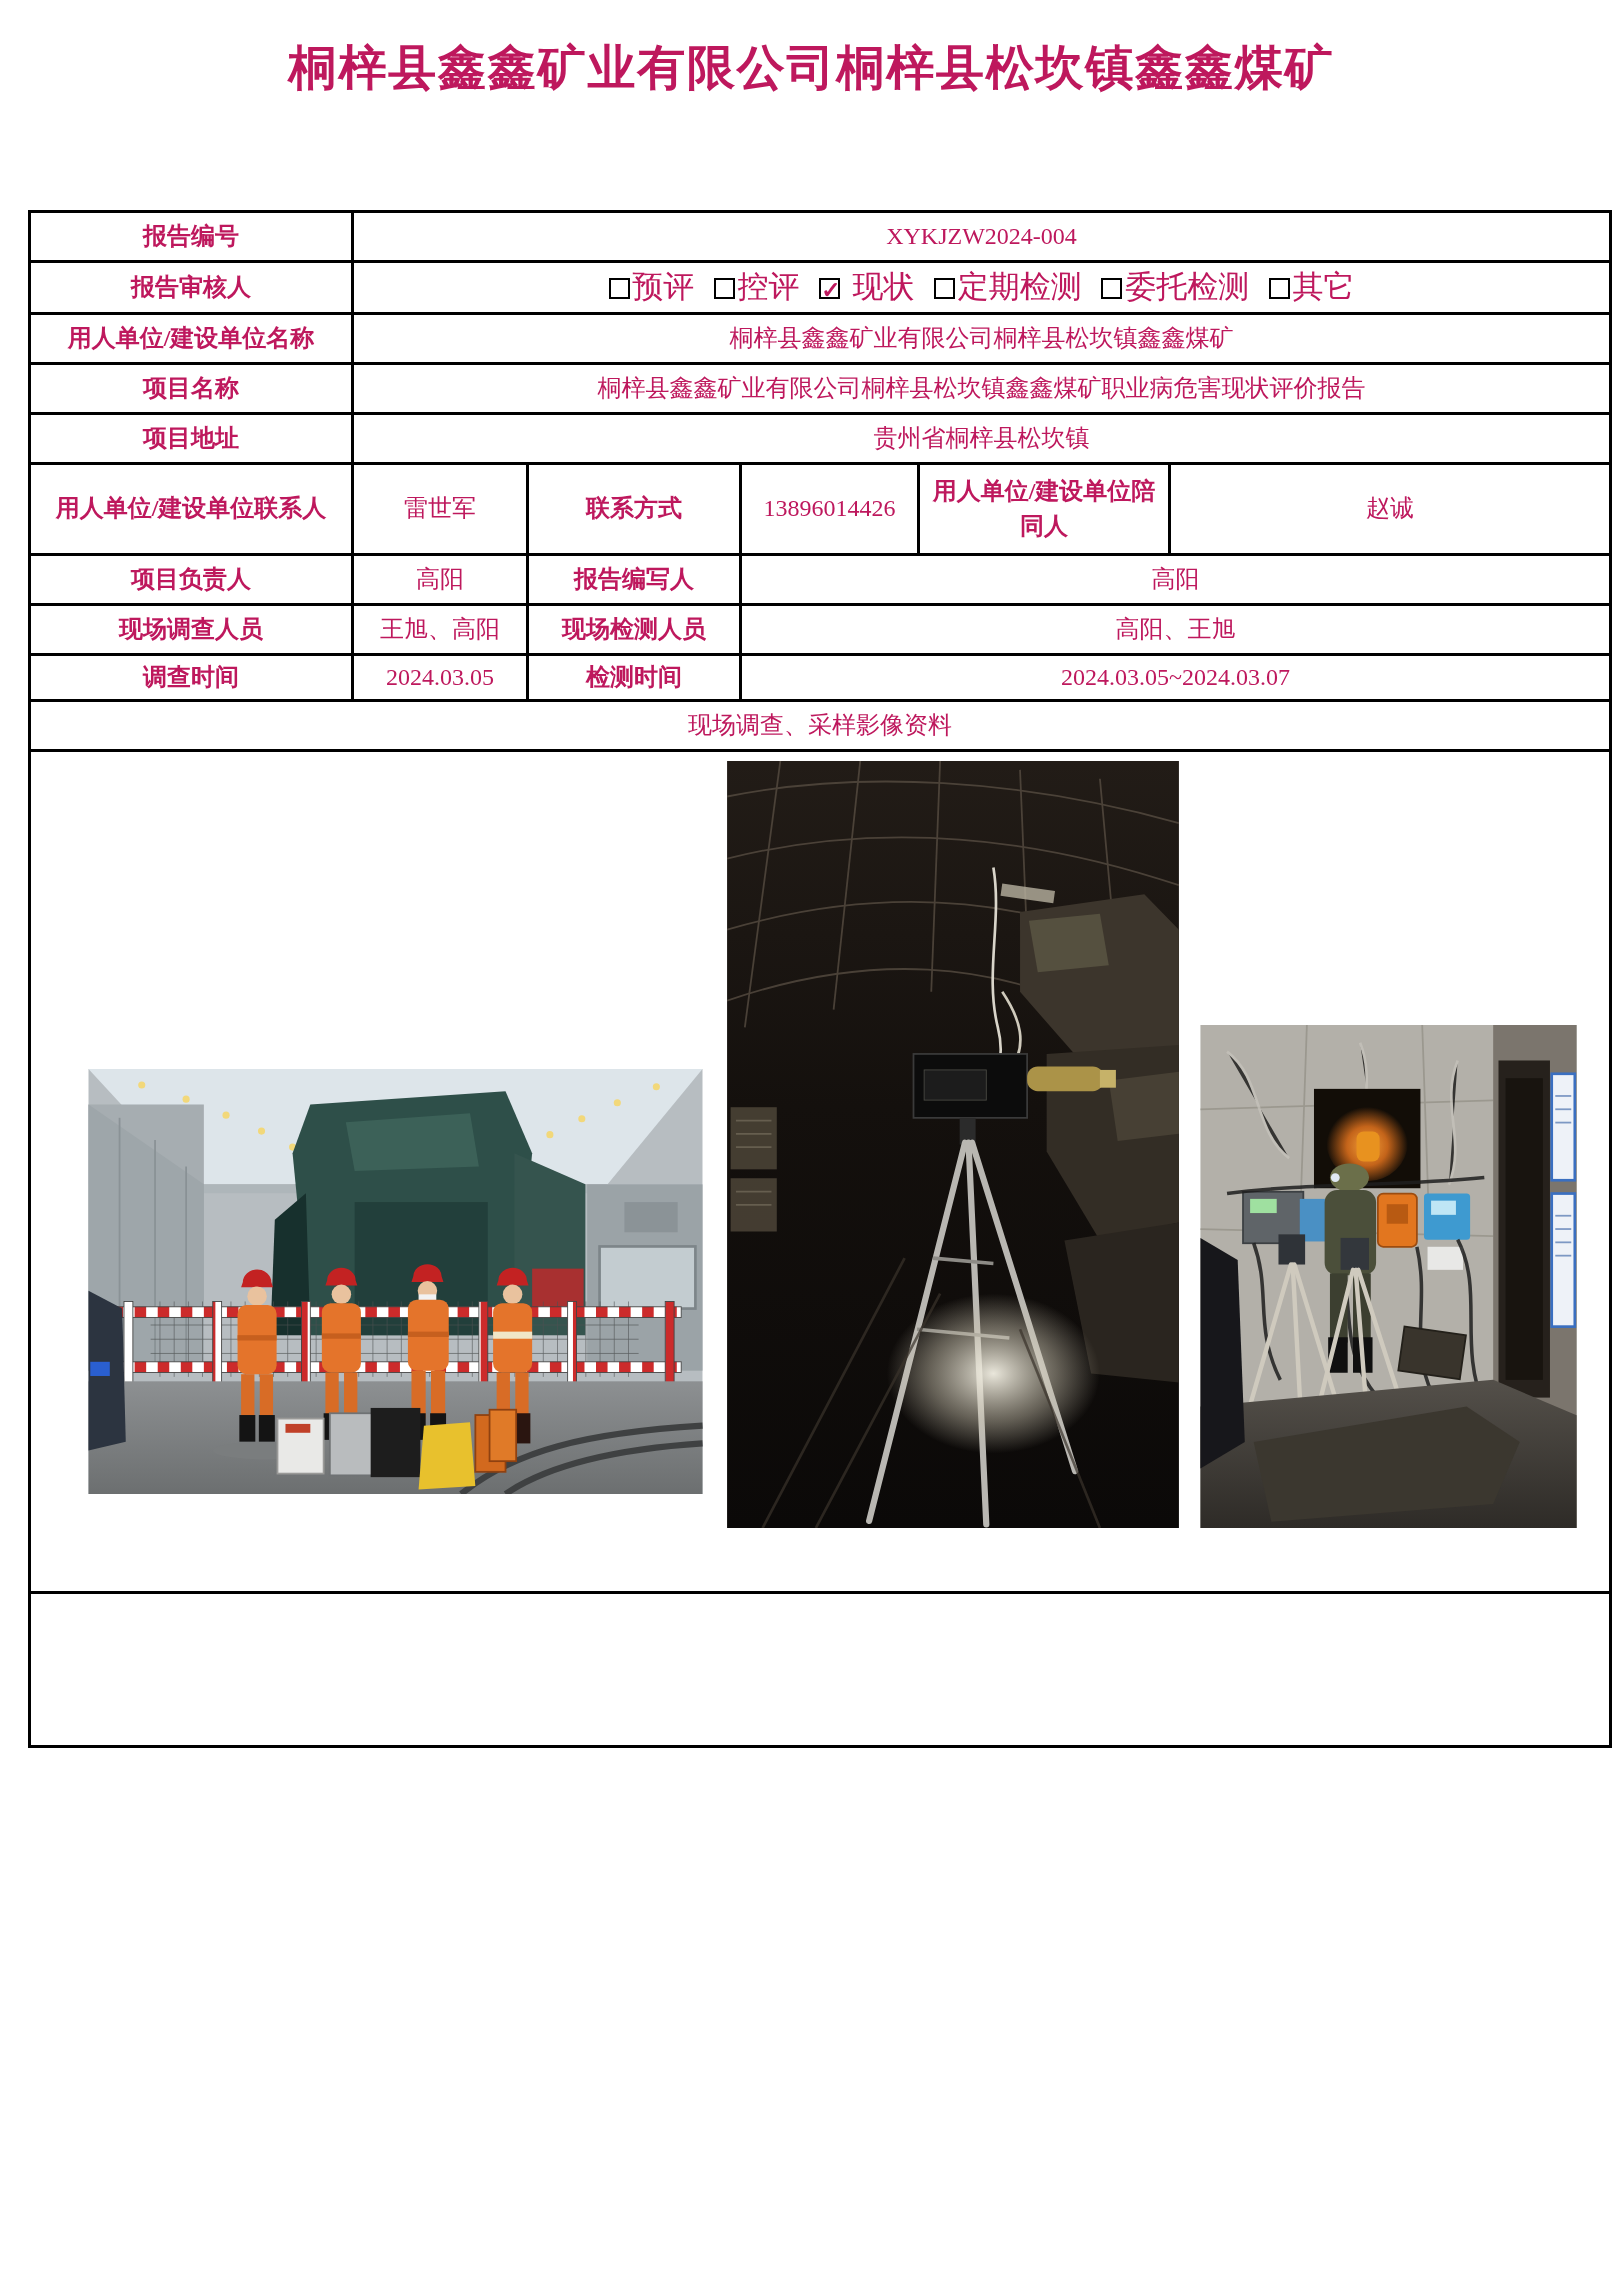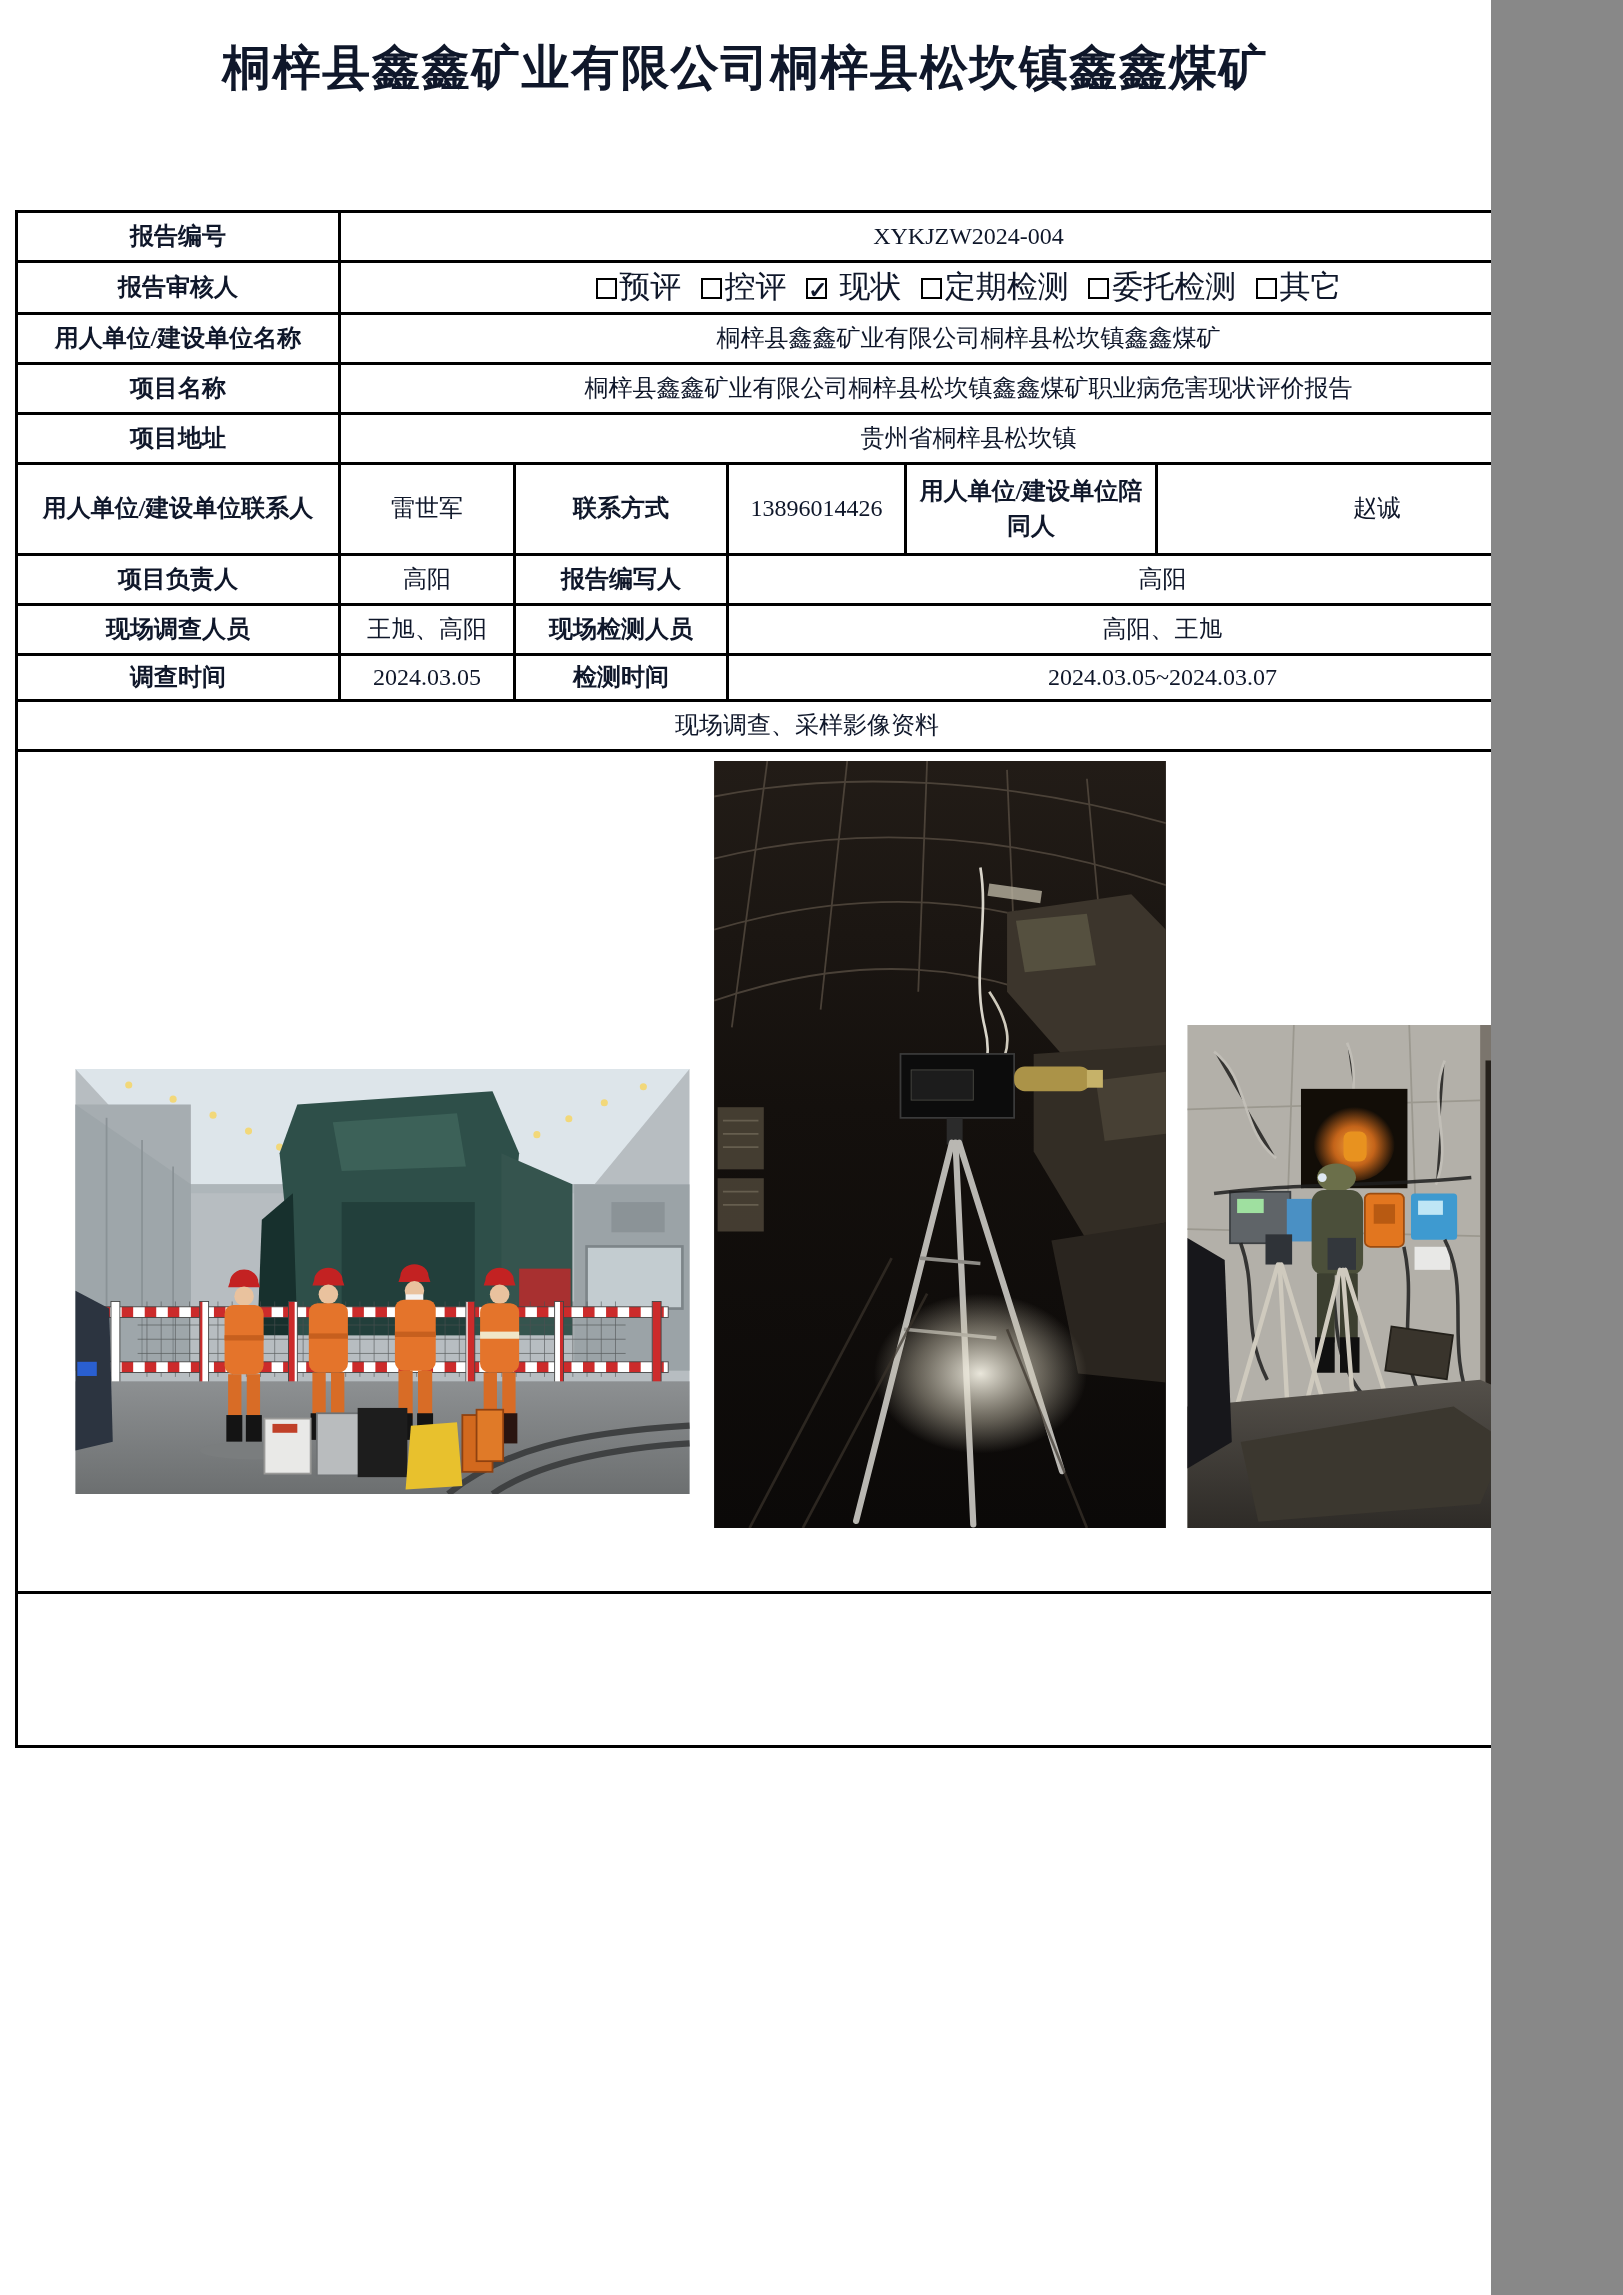--- a/index.html
+++ b/index.html
@@ -1,30 +1,30 @@
 <!DOCTYPE html>
 <html style="font-size:14px"><head>
 <meta charset="utf-8">
 <style>
   html,body{margin:0;padding:0;background:#888;}
   .page{
     position:relative;
-    width:1491px;height:2295px;
+    width:1623px;height:2295px;
     background:#ffffff;
     font-family:"Liberation Serif","DejaVu Serif",serif;
-    color:#0f172a;
+    color:#be185d;
     overflow:hidden;
   }
   
   .title-block{position:absolute;top:25px;left:0;width:100%;text-align:center;}
   .title-line{font-weight:700;font-size:48px;letter-spacing:1.8px;line-height:85px;}
   .title-line.second{margin-top:12.4px;}
   
   table.sheet{
-    position:absolute;left:15px;top:210px;
+    position:absolute;left:28px;top:210px;
     width:1582px;
     border-collapse:collapse;
     table-layout:fixed;
   }
   table.sheet td{
     border:3.6px solid #000;
     text-align:center;vertical-align:middle;
     padding:1.8px 3.6px;
     font-size:24px;
     line-height:1.45;

